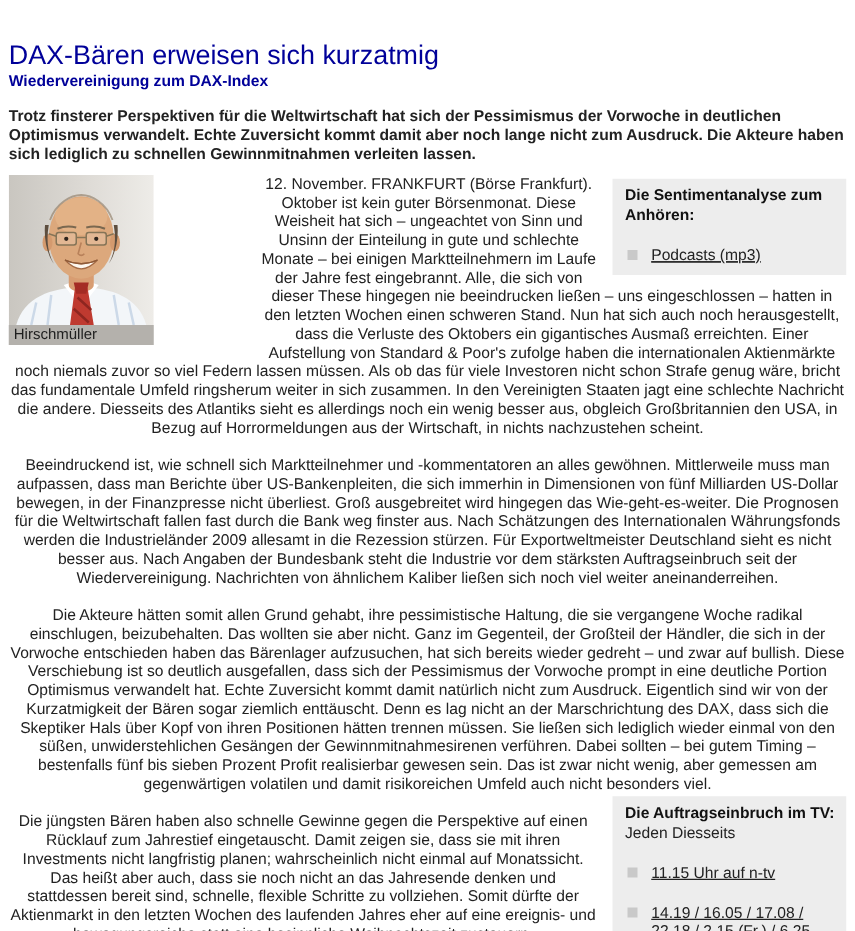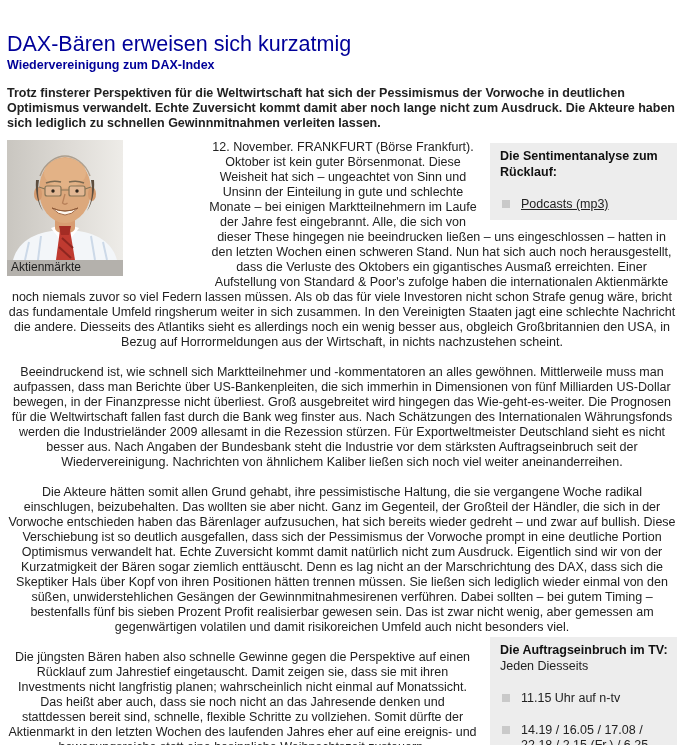--- a/index.html
+++ b/index.html
@@ -50,21 +50,21 @@
     float: right;
     width: 187px;
     background: #ededed;
     padding: 5px 8px 8px 10px;
   }
   .infobox.audio { margin: 3px 0 10px 10px; }
   .infobox.tv { margin: 2px 0 10px 12px; }
   .infobox h3 { margin: 0; font-size: 12.5px; line-height: 16px; font-weight: bold; color: #111; }
   .infobox .note { margin: 0; font-size: 12.5px; line-height: 16px; color: #222; }
   .infobox ul { list-style: none; margin: 8px 0 0 0; padding: 0; }
-  .infobox li { position: relative; padding-left: 21px; margin-top: 17px; }
+  .infobox li { position: relative; padding-left: 21px; margin-top: 17px; text-decoration: underline; }
   .sq {
     position: absolute; left: 2px; top: 3px;
     width: 8px; height: 8px; background: #c9c9c9;
     display: inline-block;
   }
   a.podcast-link { color: #222; text-decoration: underline; }
   .clearfix::after { content: ""; display: table; clear: both; }
 </style>
 </head>
 <body>
@@ -118,25 +118,25 @@
       </g>
 
       <circle cx="46" cy="51" r="1.7" fill="#2e241c"></circle>
       <circle cx="70" cy="51" r="1.7" fill="#2e241c"></circle>
 
       <path d="M58 54 l-2.5 9 q2.5 2.5 5 0" stroke="#b8815a" stroke-width="1.3" fill="none"></path>
 
       <path d="M45 68 Q58 74 71 68 Q58 82 45 68 Z" fill="#fdf7ef" stroke="#a36a45" stroke-width="1"></path>
       <path d="M45 68 Q58 74 71 68" stroke="#8e5a38" stroke-width="1" fill="none"></path>
     </svg>
-    <div class="photo-caption">Aktienmärkte</div>
+    <div class="photo-caption">Hirschmüller</div>
   </div>
 
   <div class="infobox audio">
-    <h3>Die Sentimentanalyse zum Rücklauf:</h3>
+    <h3>Die Sentimentanalyse zum Anhören:</h3>
     <ul>
       <li>
         <span class="sq"></span>
         <a href="#" class="podcast-link">Podcasts (mp3)</a>
       </li>
     </ul>
   </div>
 
   <p class="body-p first-p">12. November. FRANKFURT (Börse Frankfurt). Oktober ist kein guter Börsenmonat. Diese Weisheit hat sich – ungeachtet von Sinn und Unsinn der Einteilung in gute und schlechte Monate – bei einigen Marktteilnehmern im Laufe der Jahre fest eingebrannt. Alle, die sich von dieser These hingegen nie beeindrucken ließen – uns eingeschlossen – hatten in den letzten Wochen einen schweren Stand. Nun hat sich auch noch herausgestellt, dass die Verluste des Oktobers ein gigantisches Ausmaß erreichten. Einer Aufstellung von Standard &amp; Poor's zufolge haben die internationalen Aktienmärkte noch niemals zuvor so viel Federn lassen müssen. Als ob das für viele Investoren nicht schon Strafe genug wäre, bricht das fundamentale Umfeld ringsherum weiter in sich zusammen. In den Vereinigten Staaten jagt eine schlechte Nachricht die andere. Diesseits des Atlantiks sieht es allerdings noch ein wenig besser aus, obgleich Großbritannien den USA, in Bezug auf Horrormeldungen aus der Wirtschaft, in nichts nachzustehen scheint.</p>
   <p class="body-p">Beeindruckend ist, wie schnell sich Marktteilnehmer und -kommentatoren an alles gewöhnen. Mittlerweile muss man aufpassen, dass man Berichte über US-Bankenpleiten, die sich immerhin in Dimensionen von fünf Milliarden US-Dollar bewegen, in der Finanzpresse nicht überliest. Groß ausgebreitet wird hingegen das Wie-geht-es-weiter. Die Prognosen für die Weltwirtschaft fallen fast durch die Bank weg finster aus. Nach Schätzungen des Internationalen Währungsfonds werden die Industrieländer 2009 allesamt in die Rezession stürzen. Für Exportweltmeister Deutschland sieht es nicht besser aus. Nach Angaben der Bundesbank steht die Industrie vor dem stärksten Auftragseinbruch seit der Wiedervereinigung. Nachrichten von ähnlichem Kaliber ließen sich noch viel weiter aneinanderreihen.</p>

